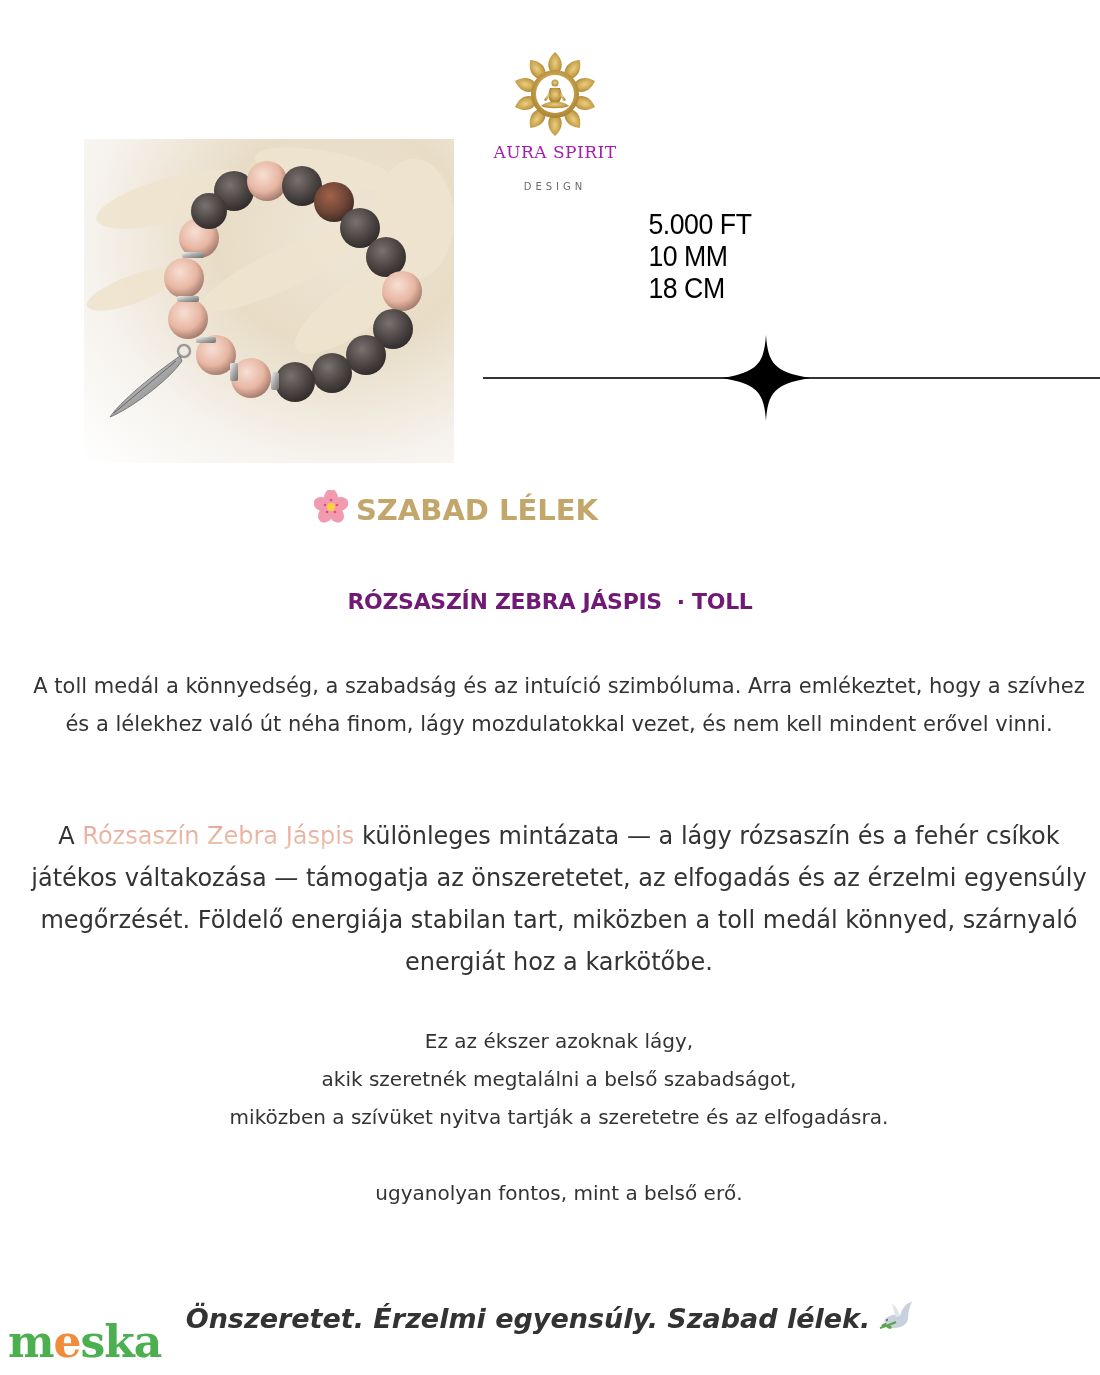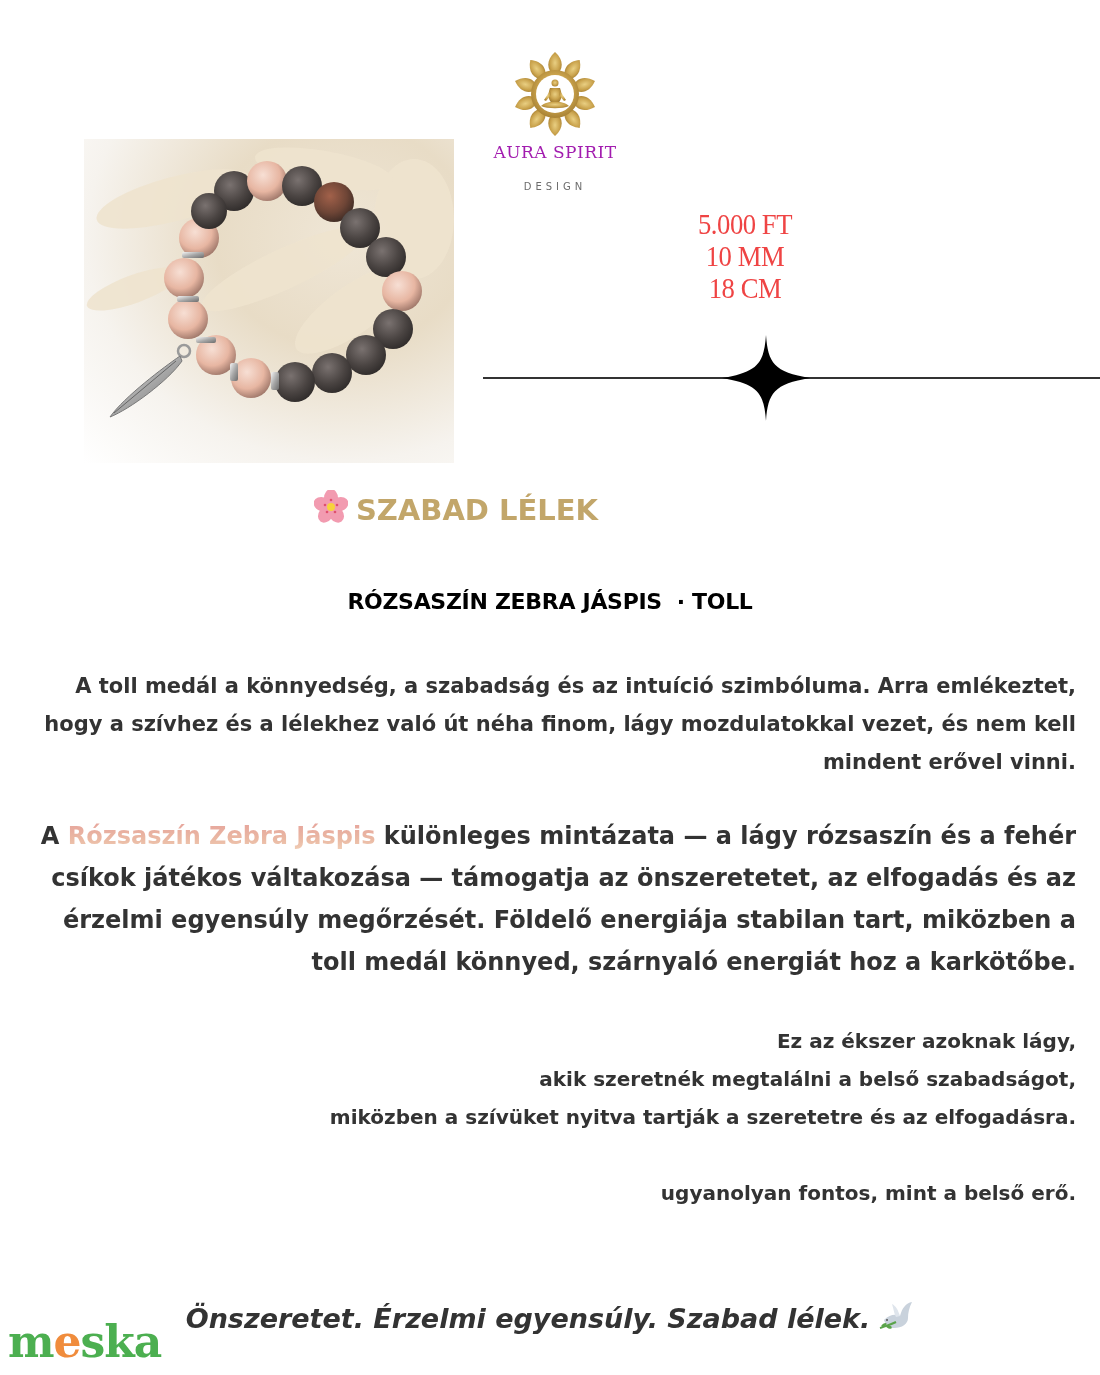--- a/index.html
+++ b/index.html
@@ -11,35 +11,35 @@
   .logo { left:490px; top:50px; width:130px; text-align:center; }
   .logo svg { display:block; margin:0 auto; }
   .logo-name { font-family:"DejaVu Serif", serif; font-size:17px; color:#a21caf; letter-spacing:0.5px; margin-top:4px; white-space:nowrap; }
   .logo-sub { font-family:"DejaVu Sans", sans-serif; font-size:10px; color:#6b6b6b; letter-spacing:4px; margin-top:19px; }
 
   
   .photo { left:84px; top:139px; width:370px; height:324px; overflow:hidden;
            background: radial-gradient(ellipse at 70% 30%, #efe6d6 0%, #e8dcc6 35%, #f6f3ee 70%, #ffffff 100%); }
 
   
-  .specs { left:640px; top:208px; width:210px; text-align:center; font-family:Liberation Serif, serif;
-           font-size:29px; line-height:32px; color:#ef4444; font-weight:300; letter-spacing:-0.5px; }
+  .specs { left:640px; top:208px; width:210px; font-family:Liberation Sans, sans-serif;
+           font-size:29px; line-height:32px; color:#000000; font-weight:300; letter-spacing:-0.5px; }
   .specs div { transform:scaleX(0.92); }
 
   
   .divider-line { left:483px; top:377px; width:617px; height:2px; background:#333; }
   .sparkle { left:722px; top:335px; }
 
   
   .title { left:0; top:490px; width:912px; text-align:center; font-size:29px; font-weight:bold; color:#c2a66a; }
   .title .flower { display:inline-block; vertical-align:-4px; margin-right:8px; }
 
-  .subtitle { left:0; top:589px; width:1100px; text-align:center; font-size:22px; font-weight:bold; color:#000000; letter-spacing:-0.3px; }
-
-  .para { left:16px; width:1060px; text-align:right; font-weight:bold; color:#333; }
+  .subtitle { left:0; top:589px; width:1100px; text-align:center; font-size:22px; font-weight:bold; color:#701a75; letter-spacing:-0.3px; }
+
+  .para { left:29px; width:1060px; text-align:center; font-weight:normal; color:#333; }
   .p1 { top:667px; font-size:21px; line-height:38px; }
   .p2 { top:815px; font-size:24px; line-height:42px; }
   .p2 .hl { background:linear-gradient(180deg,#e6a49c 0%, #eab8a3 60%, #f0cdb5 100%);
             -webkit-background-clip:text; background-clip:text; color:transparent; }
   .p3 { top:1022px; font-size:20px; line-height:38px; }
   .p4 { top:1174px; font-size:20px; line-height:38px; }
   .closing { left:0; top:1300px; width:1100px; text-align:center; font-size:27px; font-weight:bold; color:#333;font-style:italic; }
   .closing .dove { display:inline-block; vertical-align:-6px; margin-left:8px; }
 
   

